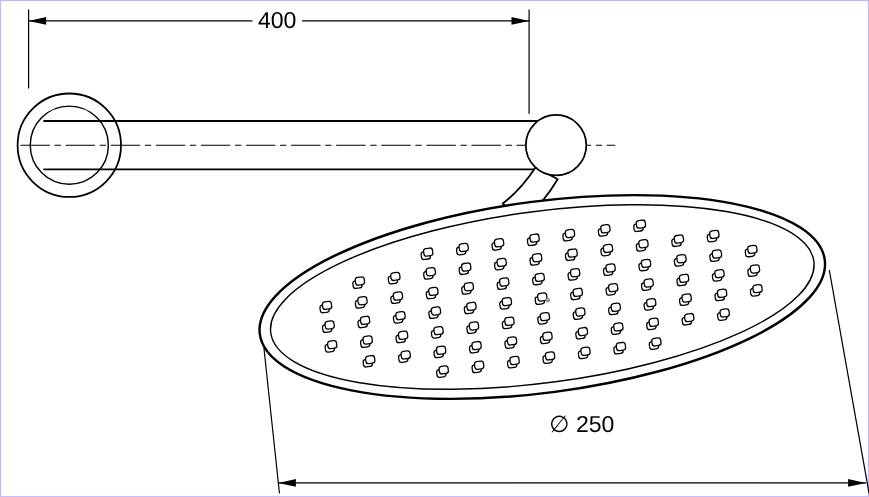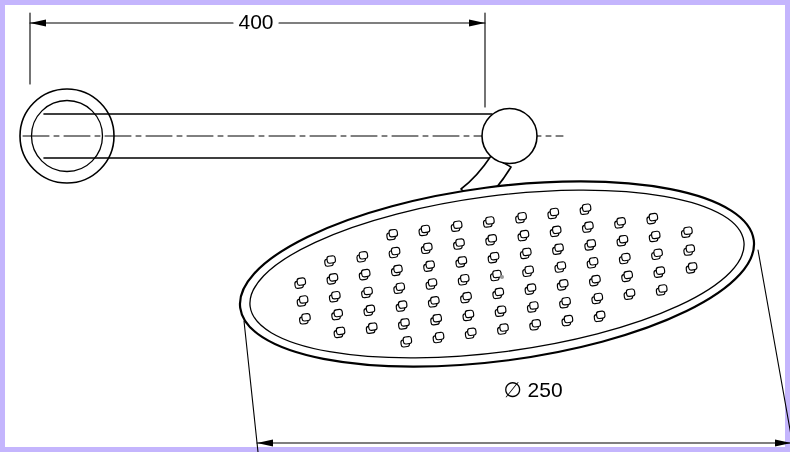--- a/index.html
+++ b/index.html
@@ -1,20 +1,20 @@
 <!DOCTYPE html>
 <html><head>
 <meta charset="utf-8">
 <style>
   html,body{margin:0;padding:0;background:#fff;}
   .canvas{
     position:relative;
     width:790px;height:452px;
     box-sizing:border-box;
-    border:5px solid #c4b5fd;
+    border:1px solid #c4b5fd;
     background:#fff;
     font-family:"Liberation Sans","DejaVu Sans",sans-serif;
   }
   svg{display:block;}
   .draw{stroke:#000;fill:none;stroke-linecap:round;stroke-linejoin:round;}
   .lw13{stroke-width:1.3;}
   .lw16{stroke-width:1.6;}
   .lw22{stroke-width:2.2;}
   .white{fill:#fff;}
   .centerline{stroke-width:1;stroke-dasharray:26 5 5 5;}

